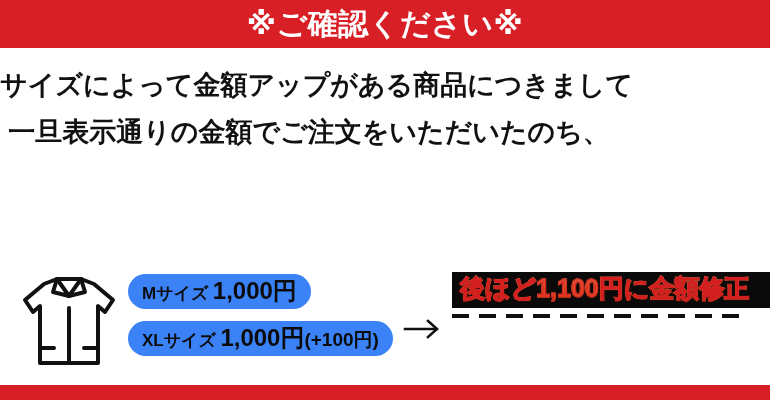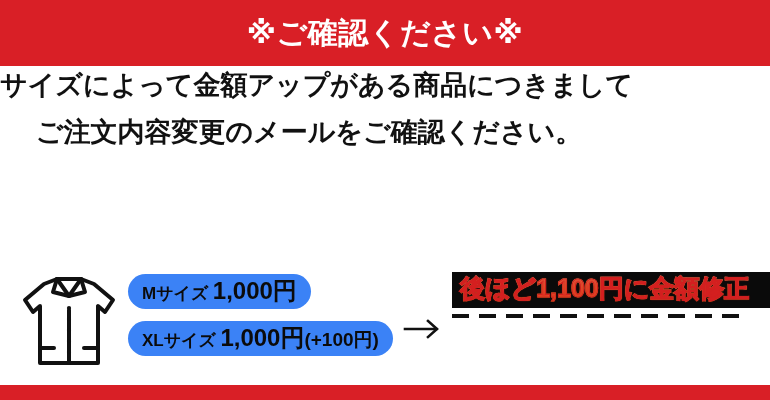--- a/index.html
+++ b/index.html
@@ -20,21 +20,21 @@
     height: 400px;
     background: #ffffff;
   }
 
   
   .header-bar {
     position: absolute;
     left: 0;
     top: 0;
     width: 770px;
-    height: 66px;
+    height: 48px;
     background: #d91f26;
     display: flex;
     align-items: center;
     justify-content: center;
   }
   .header-title {
     color: #ffffff;
     font-size: 30px;
     font-weight: bold;
     letter-spacing: 0.5px;
@@ -204,21 +204,21 @@
 <body>
 
 <div id="banner">
 
   <div class="header-bar">
     <div class="header-title">※ご確認ください※</div>
   </div>
 
   <div class="message-block">
     <div class="message-line">サイズによって金額アップがある商品につきまして</div>
-    <div class="message-line">ご注文内容変更のメールをご確認ください。</div>
+    <div class="message-line">一旦表示通りの金額でご注文をいただいたのち、</div>
   </div>
 
   <div class="compare-area">
 
     <div class="shirt-icon">
       <svg viewBox="0 0 106 100" xmlns="http://www.w3.org/2000/svg">
         <g fill="none" stroke="#111111" stroke-width="4" stroke-linejoin="round" stroke-linecap="round">
           <path d="M41 9 H65 L78 14 L97 30 L89 42 L82 36 L82 93 H24 L24 36 L17 42 L9 30 L28 14 Z"></path>
           <path d="M41 9 L53 26 L65 9"></path>
           <path d="M41 9 L37 22 L53 26 L69 22 L65 9"></path>

